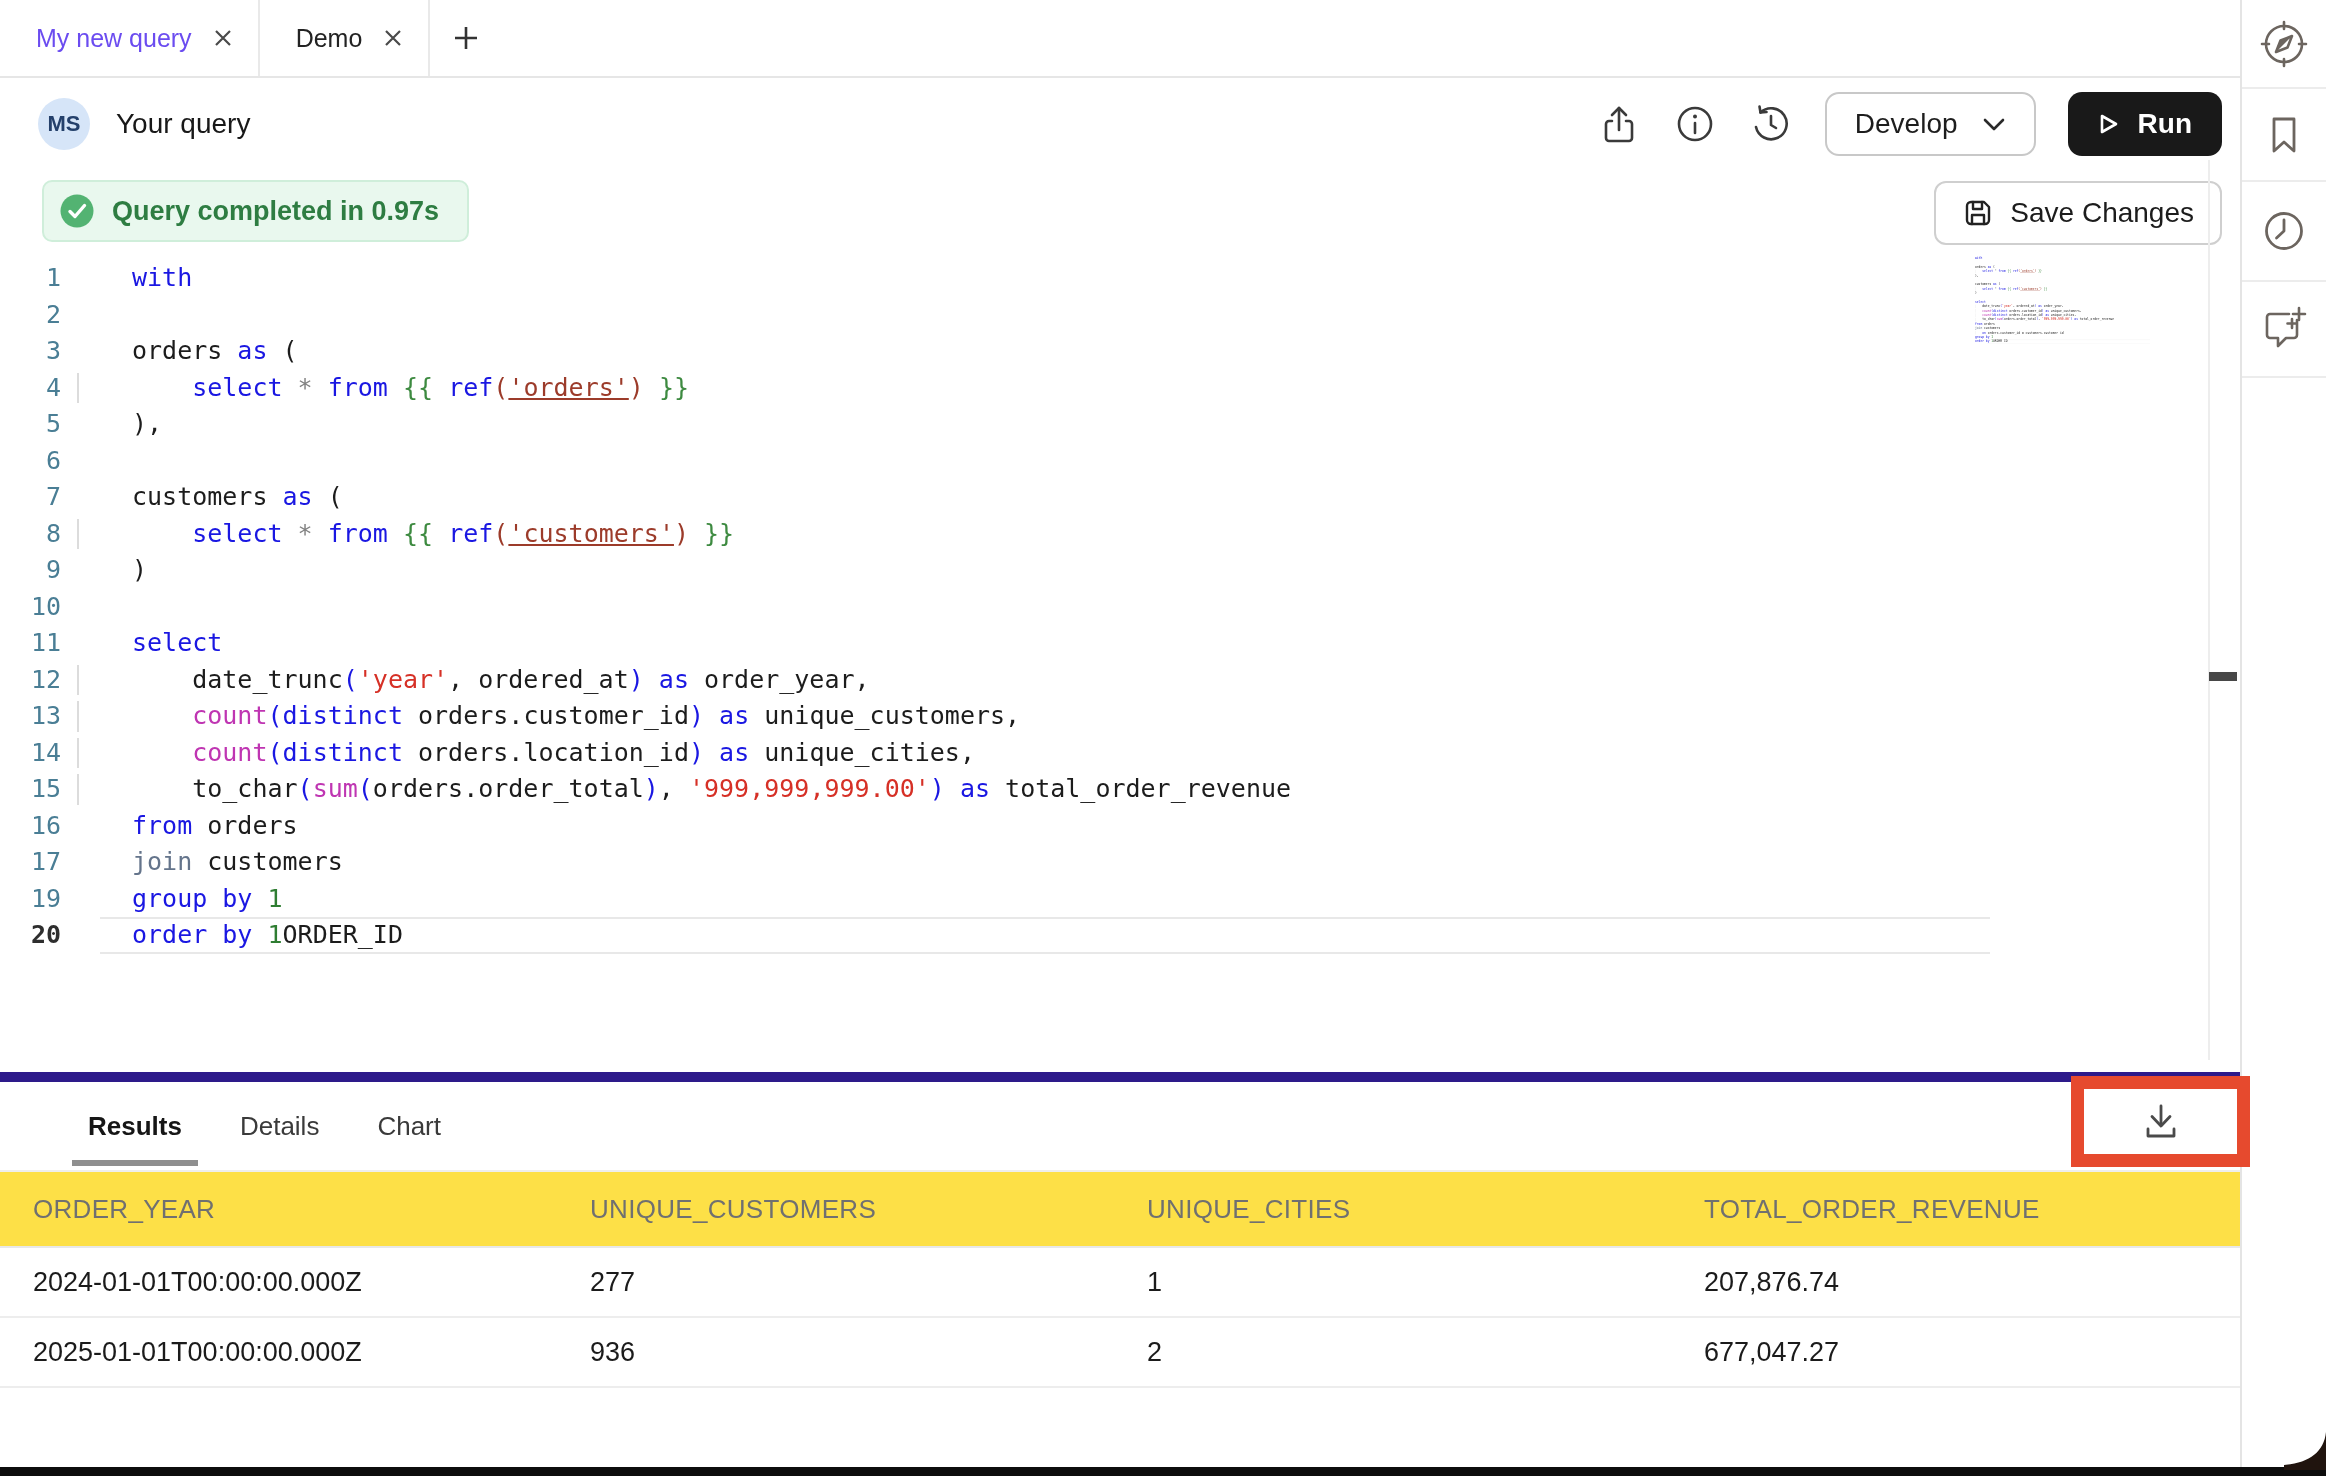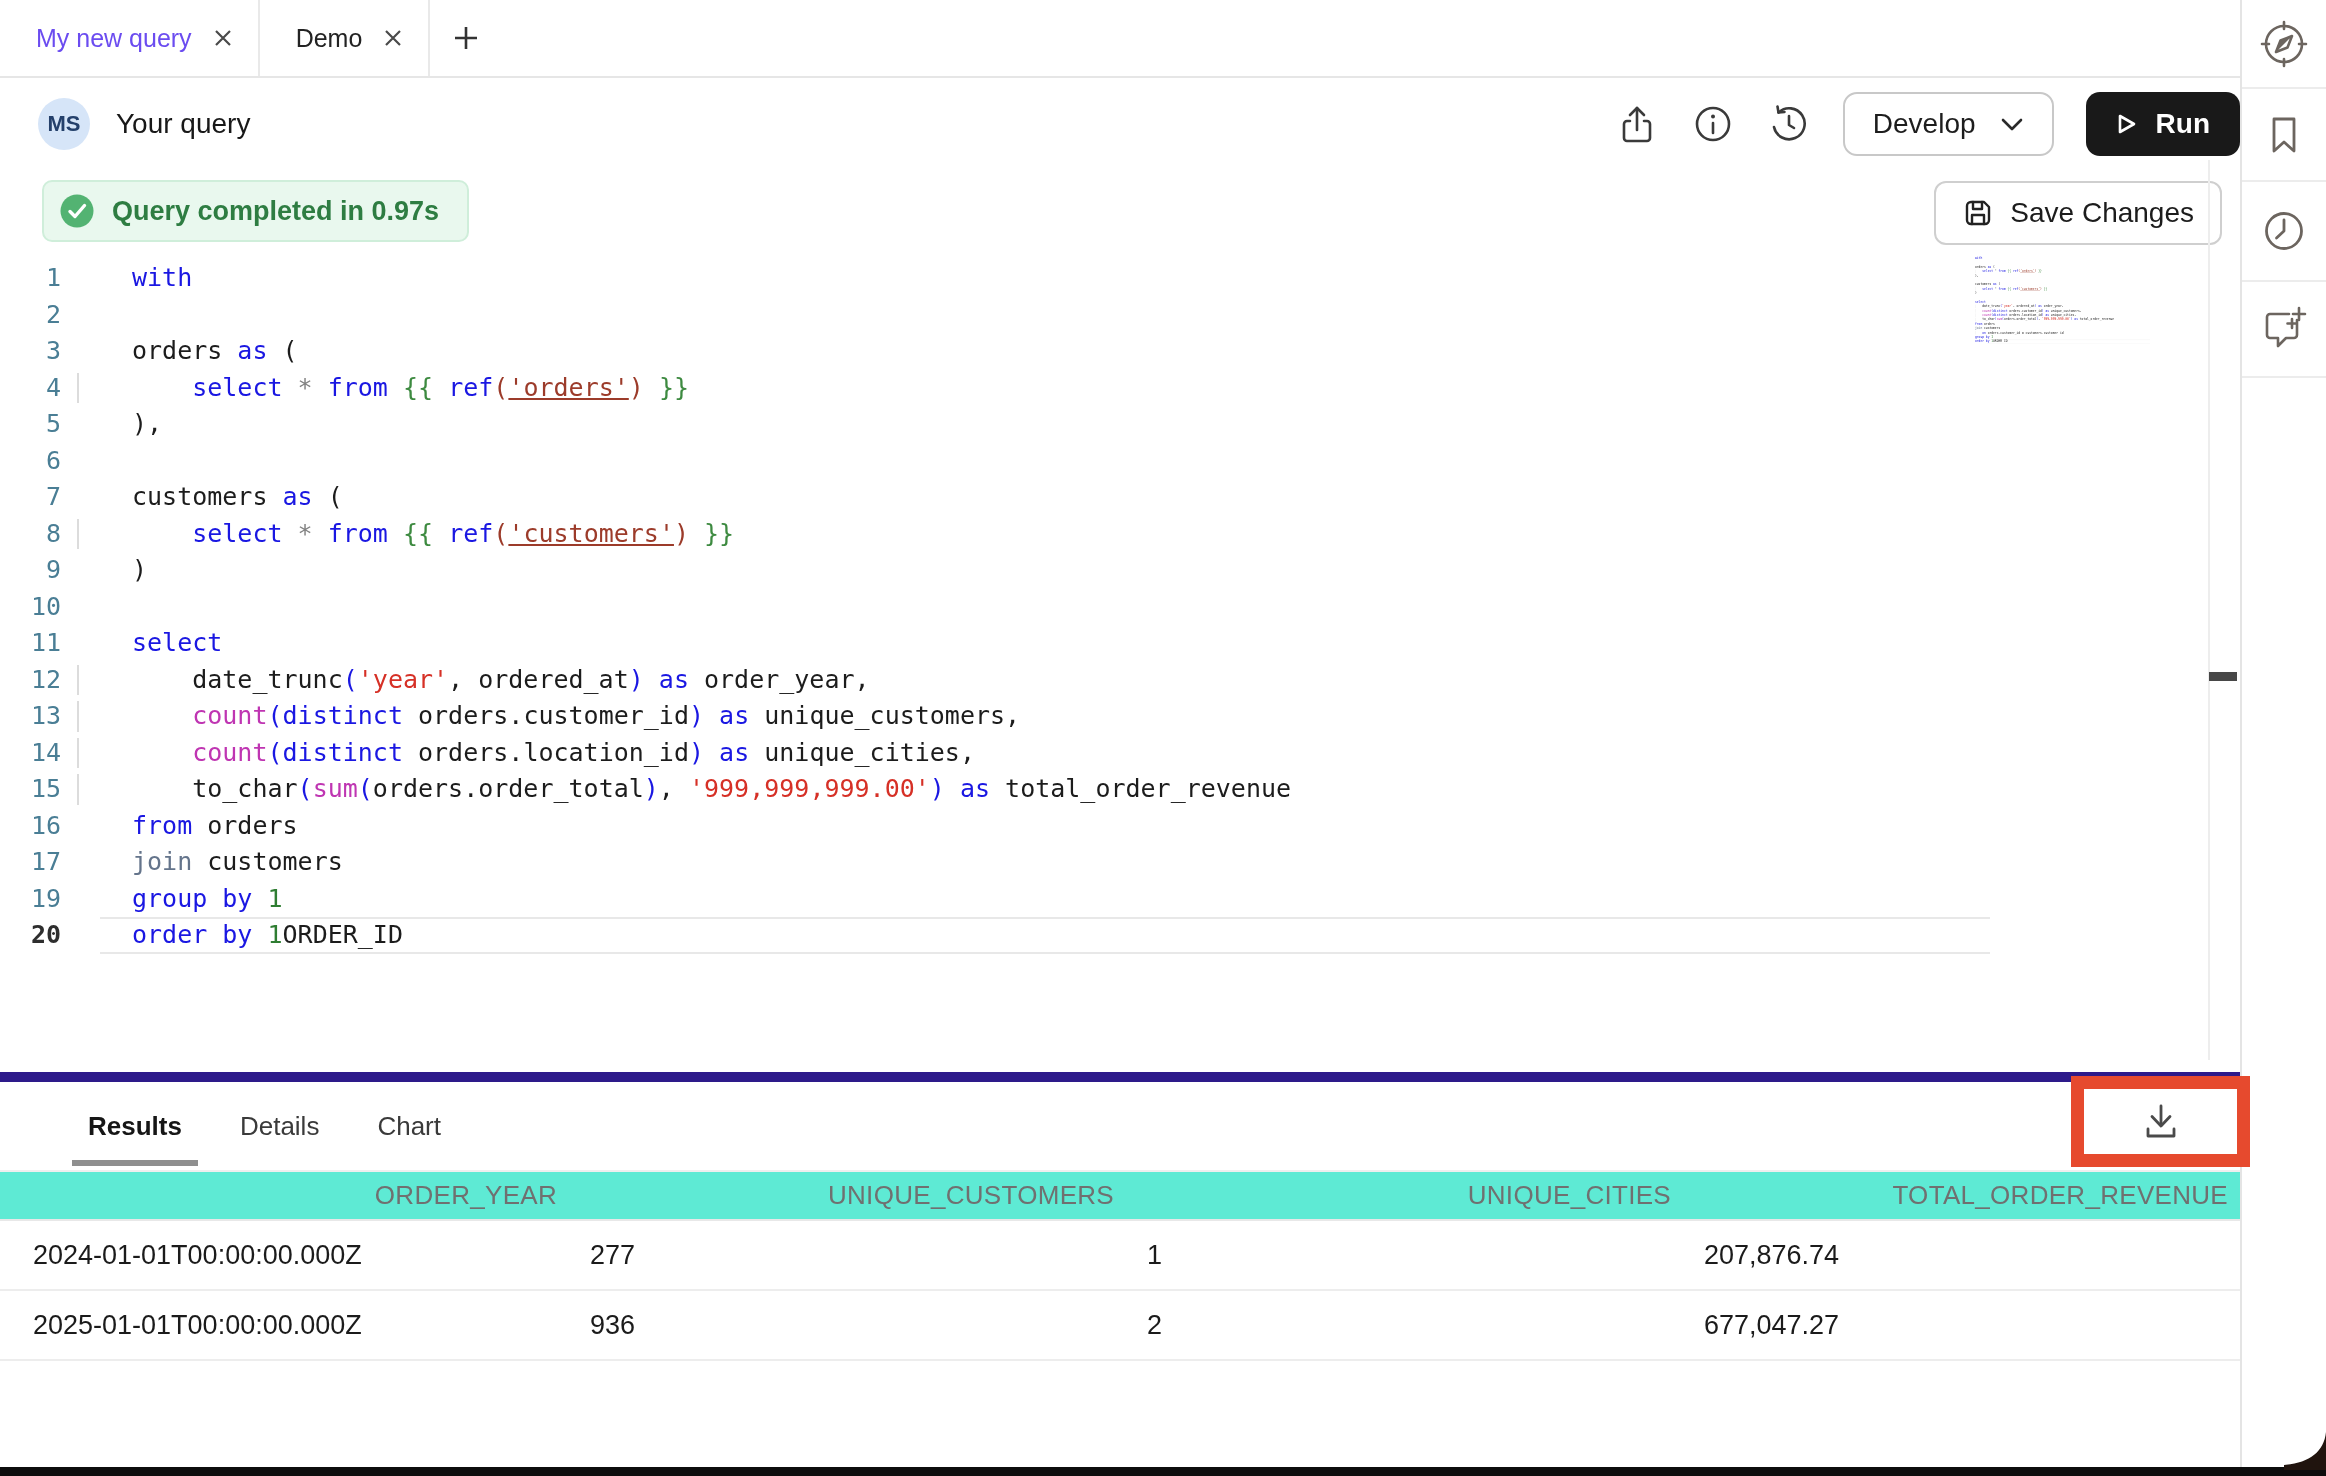--- a/index.html
+++ b/index.html
@@ -8,21 +8,21 @@
   .app { position:relative; width:2326px; height:1476px; background:#fff; overflow:hidden; }
 
   
   .tabbar { position:absolute; left:0; top:0; width:2240px; height:78px; display:flex; border-bottom:2px solid #e6e6e6; background:#fff; }
   .tab { display:flex; align-items:center; gap:20px; padding:0 24px 0 36px; border-right:2px solid #e9e9e9; cursor:default; }
   .tab .tab-label { font-size:25px; color:#232323; }
   .tab.active .tab-label { color:#6b4cf0; }
   .newtab { width:72px; display:flex; align-items:center; justify-content:center; }
 
   
-  .header { position:absolute; left:0; top:78px; width:2240px; height:94px; display:flex; align-items:center; padding:0 0 0 38px; border-bottom:2px solid #e6e6e6; background:#fff; }
+  .header { position:absolute; left:0; top:78px; width:2240px; height:94px; display:flex; align-items:center; padding:0 18px 0 38px; border-bottom:2px solid #e6e6e6; background:#fff; }
   .avatar { width:52px; height:52px; border-radius:50%; background:#d6e5f8; color:#24406b; font-size:22px; font-weight:bold; display:flex; align-items:center; justify-content:center; }
   .header-title { margin-left:26px; font-size:28px; color:#181818; }
   .header-right { margin-left:auto; display:flex; align-items:center; gap:32px; }
   .icon-btn { width:44px; height:44px; display:flex; align-items:center; justify-content:center; background:none; border:none; cursor:pointer; }
   .develop-btn { height:64px; display:flex; align-items:center; gap:24px; padding:0 28px; border:2px solid #c8c8c8; border-radius:14px; background:#fff; font-size:28px; color:#1d1d1d; cursor:pointer; }
   .run-btn { height:64px; display:flex; align-items:center; gap:18px; padding:0 30px; border:none; border-radius:14px; background:#191919; color:#fff; font-size:28px; font-weight:bold; cursor:pointer; }
 
   
   .editor { position:absolute; left:0; top:160px; width:2240px; height:900px; background:#fff; }
   .status-badge { position:absolute; left:42px; top:20px; height:62px; display:flex; align-items:center; gap:16px; padding:0 28px 0 14px; background:#e9f8ee; border:2px solid #cfeeda; border-radius:10px; }
@@ -55,21 +55,21 @@
 
   
   .purple-bar { position:absolute; left:0; top:1072px; width:2240px; height:10px; background:#2d1a8a; }
 
   
   .results { position:absolute; left:0; top:1082px; width:2240px; height:385px; background:#fff; }
   .rtabs { height:88px; display:flex; align-items:center; gap:58px; padding-left:88px; }
   .rtab { font-size:26px; color:#3a3a3a; position:relative; cursor:pointer; }
   .rtab.active { font-weight:bold; color:#161616; }
   .rtab.active::after { content:""; position:absolute; left:-16px; right:-16px; bottom:-24px; height:6px; background:#8f8f8f; }
-  .thead { height:51px; display:flex; align-items:center; background:#5eead4; border-top:2px solid #eeeeee; border-bottom:2px solid #e8e8e8;text-align:right; }
+  .thead { height:78px; display:flex; align-items:center; background:#fde047; border-top:2px solid #eeeeee; border-bottom:2px solid #e8e8e8; }
   .thcell { width:557px; padding-left:33px; font-size:26px; color:#707070; letter-spacing:0.3px; }
   .trow { height:70px; display:flex; align-items:center; border-bottom:2px solid #ededed; background:#fff; }
   .tcell { width:557px; padding-left:33px; font-size:27px; color:#1b1b1b; }
 
   
   .annotation-box { position:absolute; left:2071px; top:1076px; width:179px; height:91px; border:13px solid #e64a2e; background:#fff; z-index:5; display:flex; align-items:center; justify-content:center; }
   .dl-btn { background:none; border:none; cursor:pointer; display:flex; align-items:center; justify-content:center; }
 
   
   .sidebar { position:absolute; right:0; top:0; width:86px; height:1476px; background:#fff; border-left:2px solid #e4e4e4; z-index:4; }

